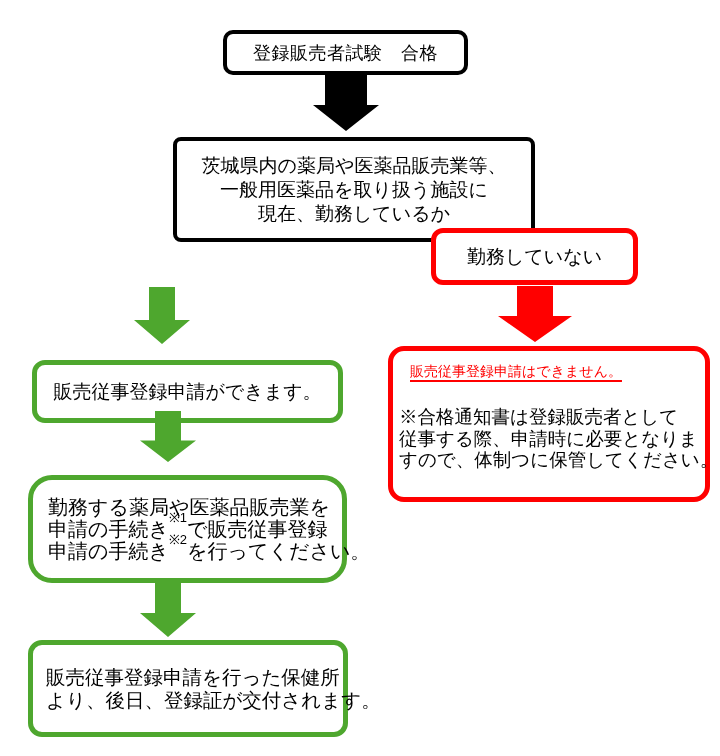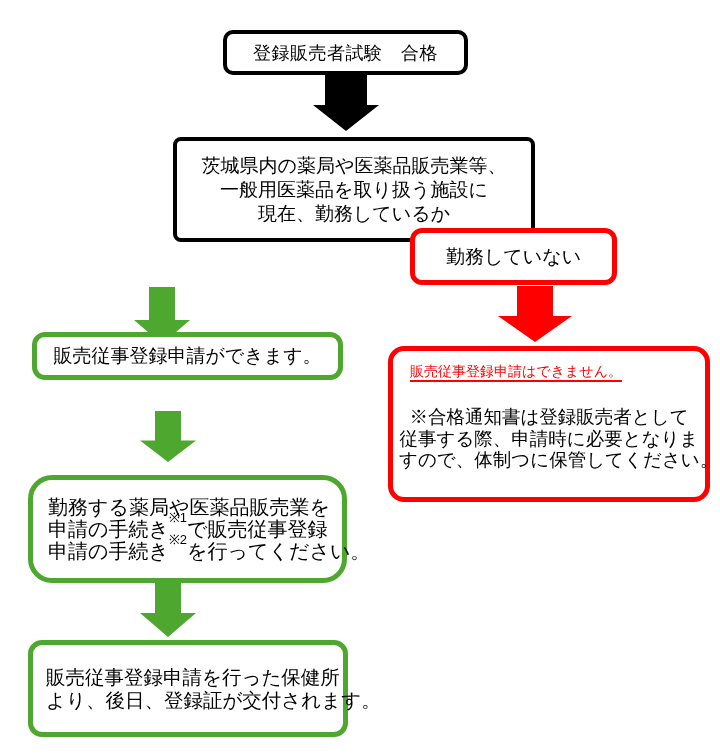--- a/index.html
+++ b/index.html
@@ -13,40 +13,40 @@
     text-align:center;
   }
   .black-box{border:4px solid #000000;}
   .green-box{border:5px solid #4ea72e;}
   .red-box{border:5px solid #ff0000;}
   .arrow{position:absolute;display:block;}
 
   #start-box{left:223px;top:30px;width:245px;height:45px;border-radius:10px;font-size:18px;font-weight:500;letter-spacing:0.5px;}
   #question-box{left:173px;top:137px;width:362px;height:105px;border-radius:8px;font-size:19px;line-height:24px;font-weight:500;z-index:1;}
   #branch-yes-box{left:72px;top:228px;width:207px;height:57px;border-radius:12px;font-size:19px;font-weight:500;z-index:2;}
-  #branch-no-box{left:410px;top:228px;width:207px;height:57px;border-radius:12px;font-size:19px;font-weight:500;z-index:2;justify-content:center;}
+  #branch-no-box{left:431px;top:228px;width:207px;height:57px;border-radius:12px;font-size:19px;font-weight:500;z-index:2;justify-content:center;}
 
   #arrow-black{left:313px;top:74px;}
   #arrow-green-a{left:134px;top:287px;}
   #arrow-red{left:498px;top:286px;}
   #arrow-green-b{left:140px;top:411px;}
   #arrow-green-c{left:140px;top:580px;}
 
-  #step1-box{left:32px;top:332px;width:311px;height:48px;border-radius:13px;font-size:19px;font-weight:500;}
+  #step1-box{left:32px;top:360px;width:311px;height:63px;border-radius:13px;font-size:19px;font-weight:500;}
   #step2-box{left:28px;top:475px;width:319px;height:108px;border-radius:24px;font-size:20px;line-height:22px;font-weight:500;
     justify-content:flex-start;text-align:left;padding-left:15px;white-space:nowrap;}
   #step2-box sup{font-size:13px;line-height:0;position:relative;top:-6px;}
   #step3-box{left:28px;top:640px;width:320px;height:97px;border-radius:14px;font-size:19.5px;line-height:22.5px;font-weight:400;
     justify-content:flex-start;text-align:left;padding-left:13px;white-space:nowrap;}
 
   #no-result-box{left:388px;top:346px;width:322px;height:156px;border-radius:16px;
     display:block;text-align:left;padding:12px 6px 0 6px;white-space:nowrap;}
   #no-result-title{color:#ff0000;font-size:14px;font-weight:500;margin-left:11px;
     text-decoration:underline;text-decoration-thickness:2px;text-underline-offset:4px;}
-  #no-result-note{color:#000;font-size:18.5px;line-height:21.5px;font-weight:500;margin-top:25px;text-align:center;}
+  #no-result-note{color:#000;font-size:18.5px;line-height:21.5px;font-weight:500;margin-top:25px;}
 </style>
 </head>
 <body>
 
 <div id="canvas">
 
   <div class="box black-box" id="start-box">
     <span>登録販売者試験　合格</span>
   </div>
 

